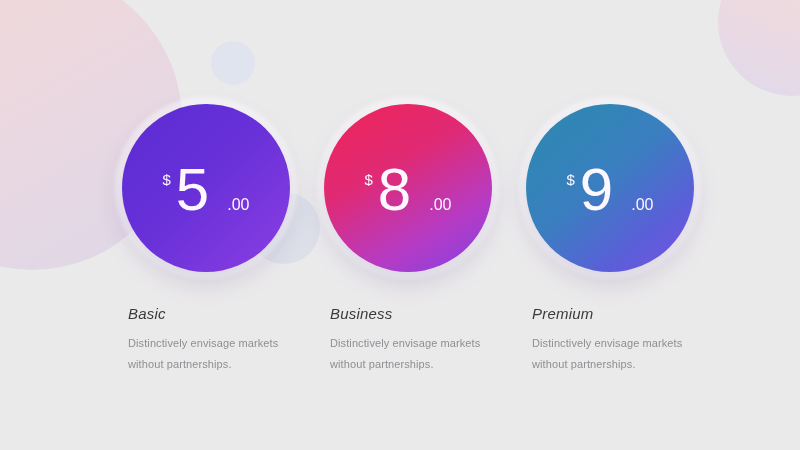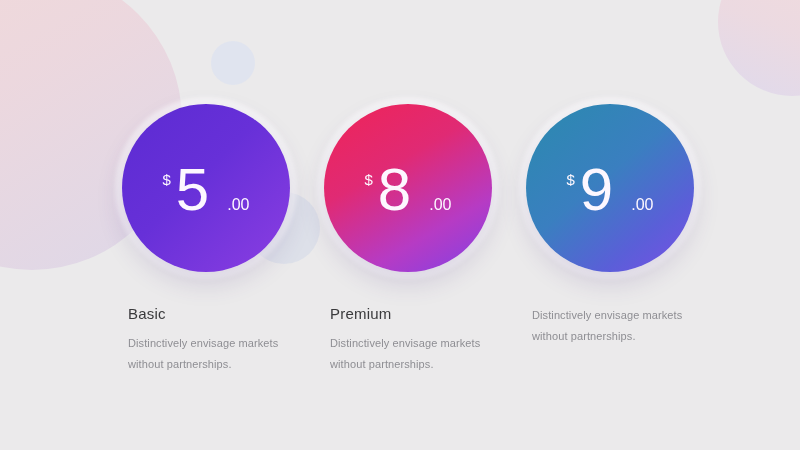--- a/index.html
+++ b/index.html
@@ -147,20 +147,21 @@
   .info {
     margin-top: 33px;
     padding-left: 15px;
   }
   .plan-title {
     font-size: 15px;
     font-weight: 400;
     color: #3a3a3c;
     letter-spacing: 0.2px;
     margin: 0 0 11px 0;
+    font-style: italic;
   }
   .plan-desc {
     font-size: 11px;
     color: #8e8e93;
     line-height: 1.95;
     margin: 0;
     letter-spacing: 0.1px;
   }
   .plan-desc span { display: block; }
 </style>
@@ -201,40 +202,41 @@
         <div class="halo"></div>
         <div class="circle circle-business">
           <div class="price">
             <span class="currency">$</span>
             <span class="amount">8</span>
             <span class="cents">.00</span>
           </div>
         </div>
       </div>
       <div class="info">
-        <h3 class="plan-title">Premium</h3>
+        <h3 class="plan-title">Business</h3>
         <p class="plan-desc">
           <span>Distinctively envisage markets</span>
           <span>without partnerships.</span>
         </p>
       </div>
     </div>
 
     <div class="card card-premium">
       <div class="circle-wrap">
         <div class="halo"></div>
         <div class="circle circle-premium">
           <div class="price">
             <span class="currency">$</span>
             <span class="amount">9</span>
             <span class="cents">.00</span>
           </div>
         </div>
       </div>
       <div class="info">
+        <h3 class="plan-title">Premium</h3>
         <p class="plan-desc">
           <span>Distinctively envisage markets</span>
           <span>without partnerships.</span>
         </p>
       </div>
     </div>
 
   </div>
 </div>
 

